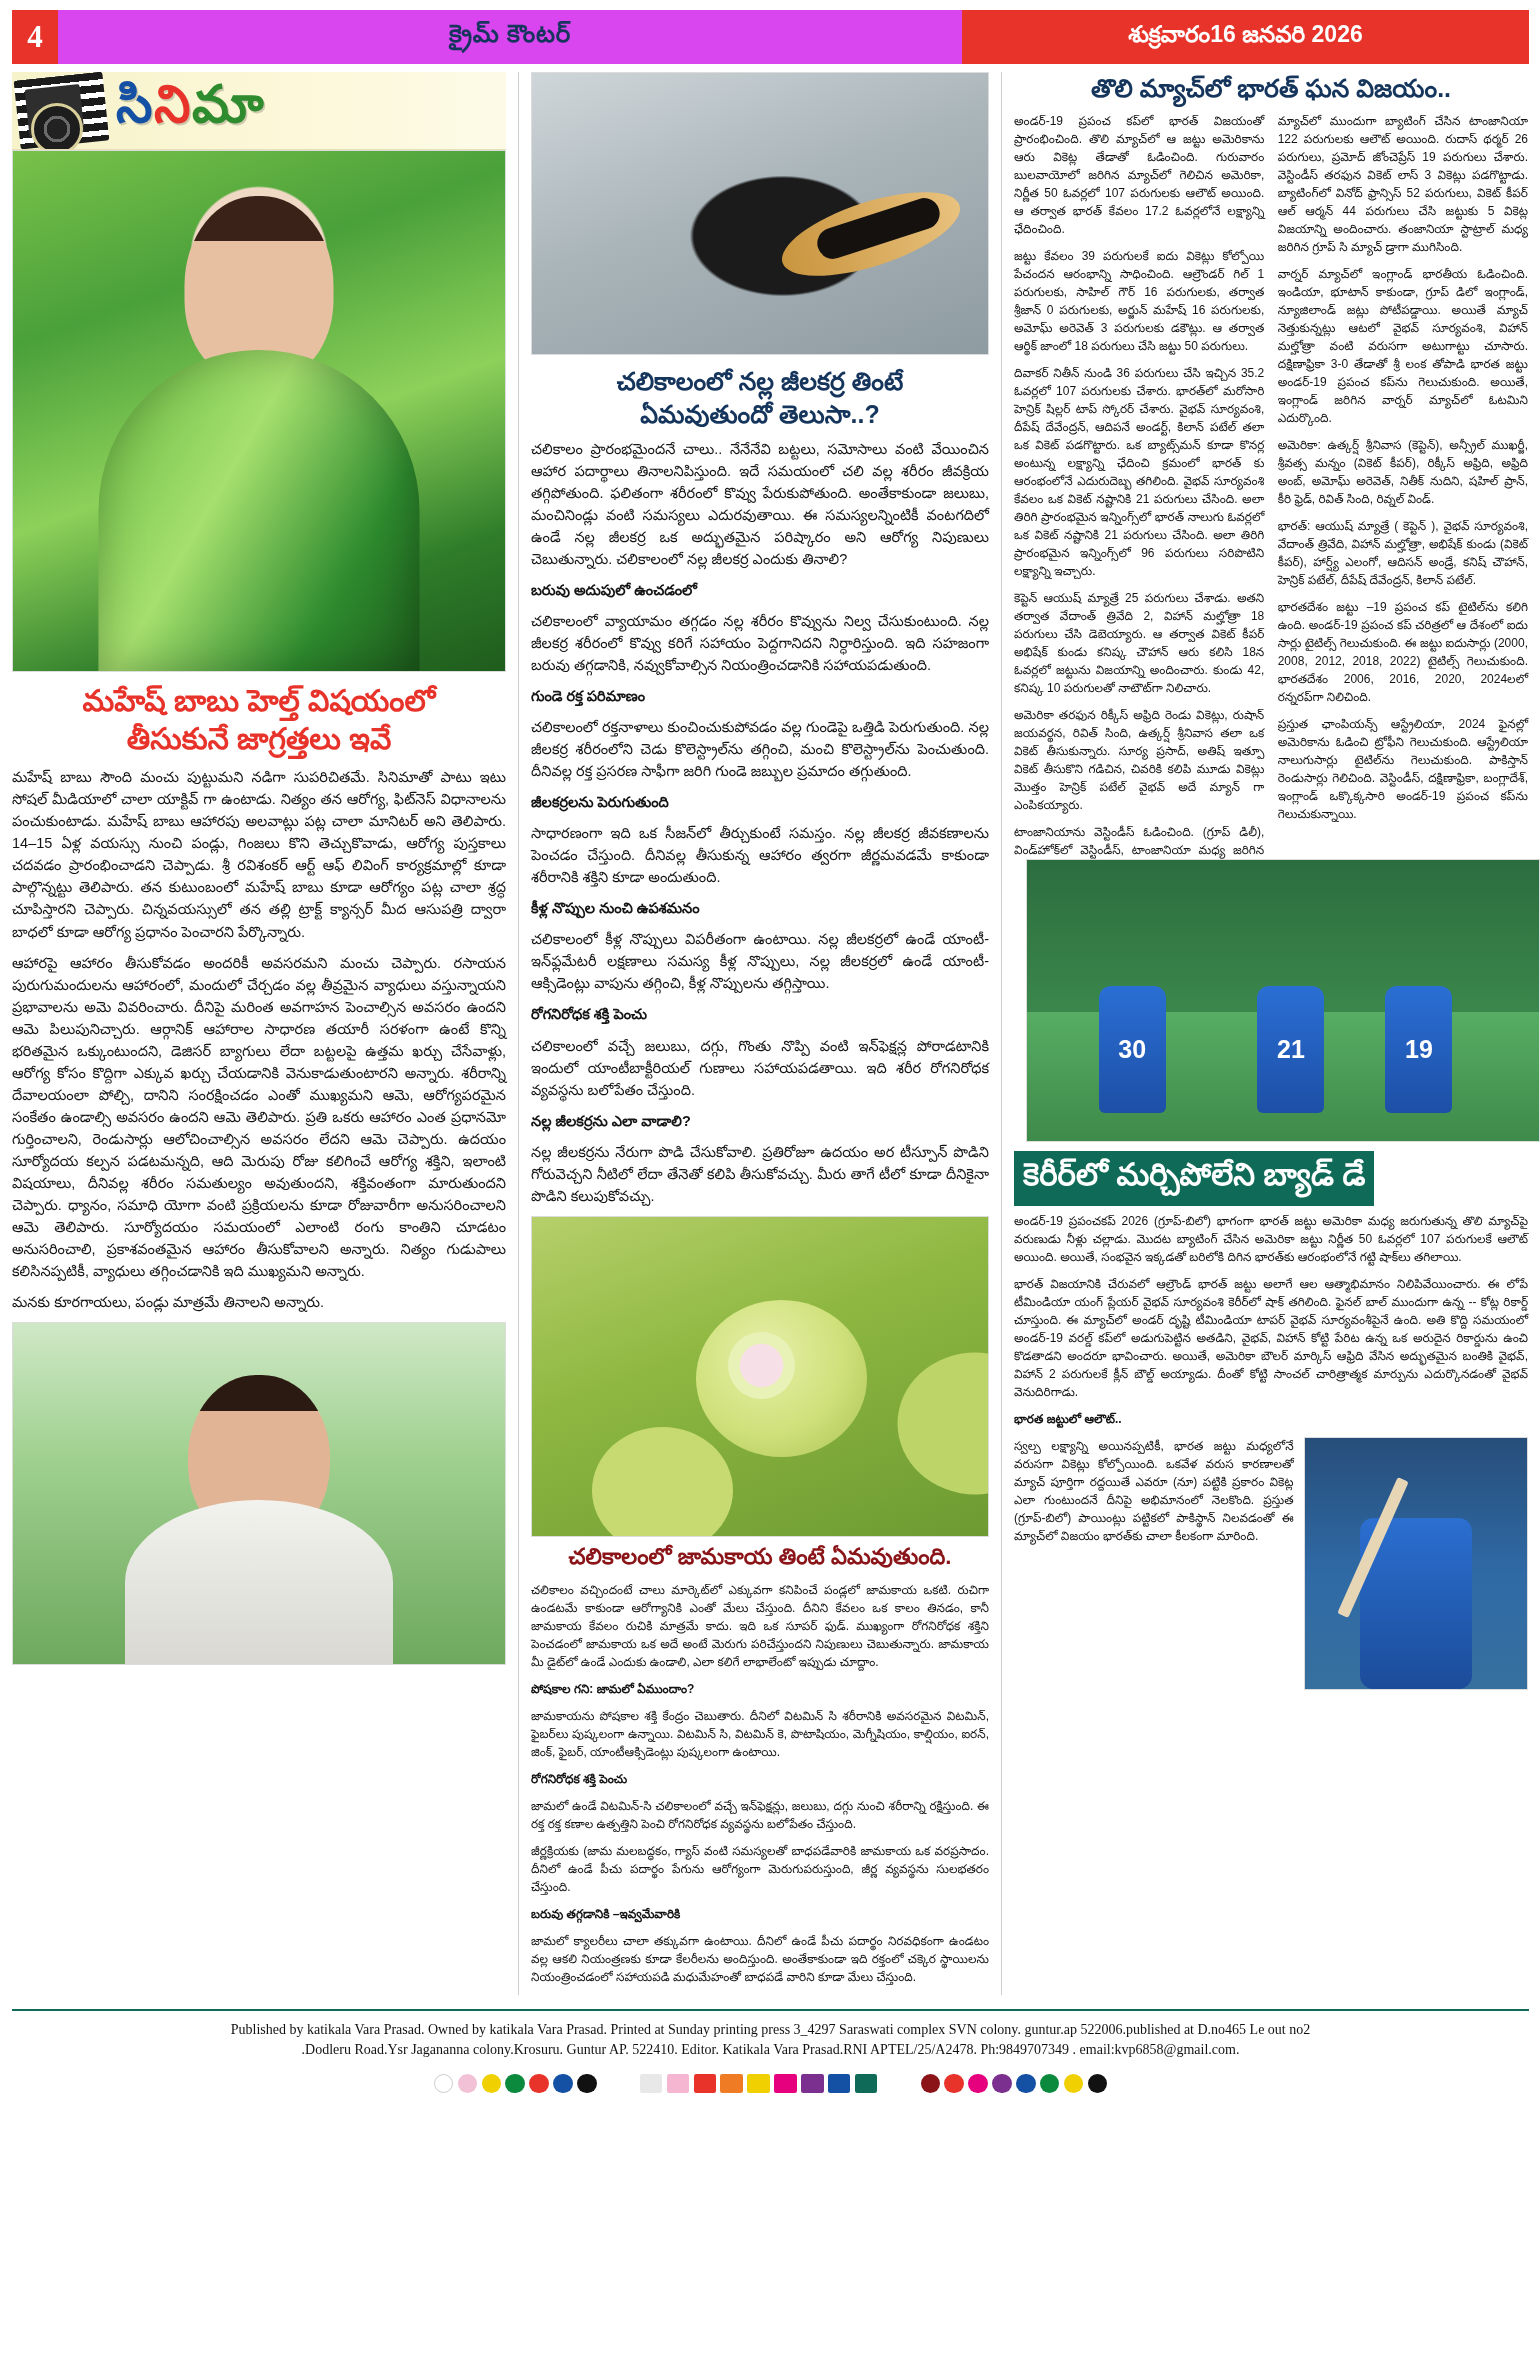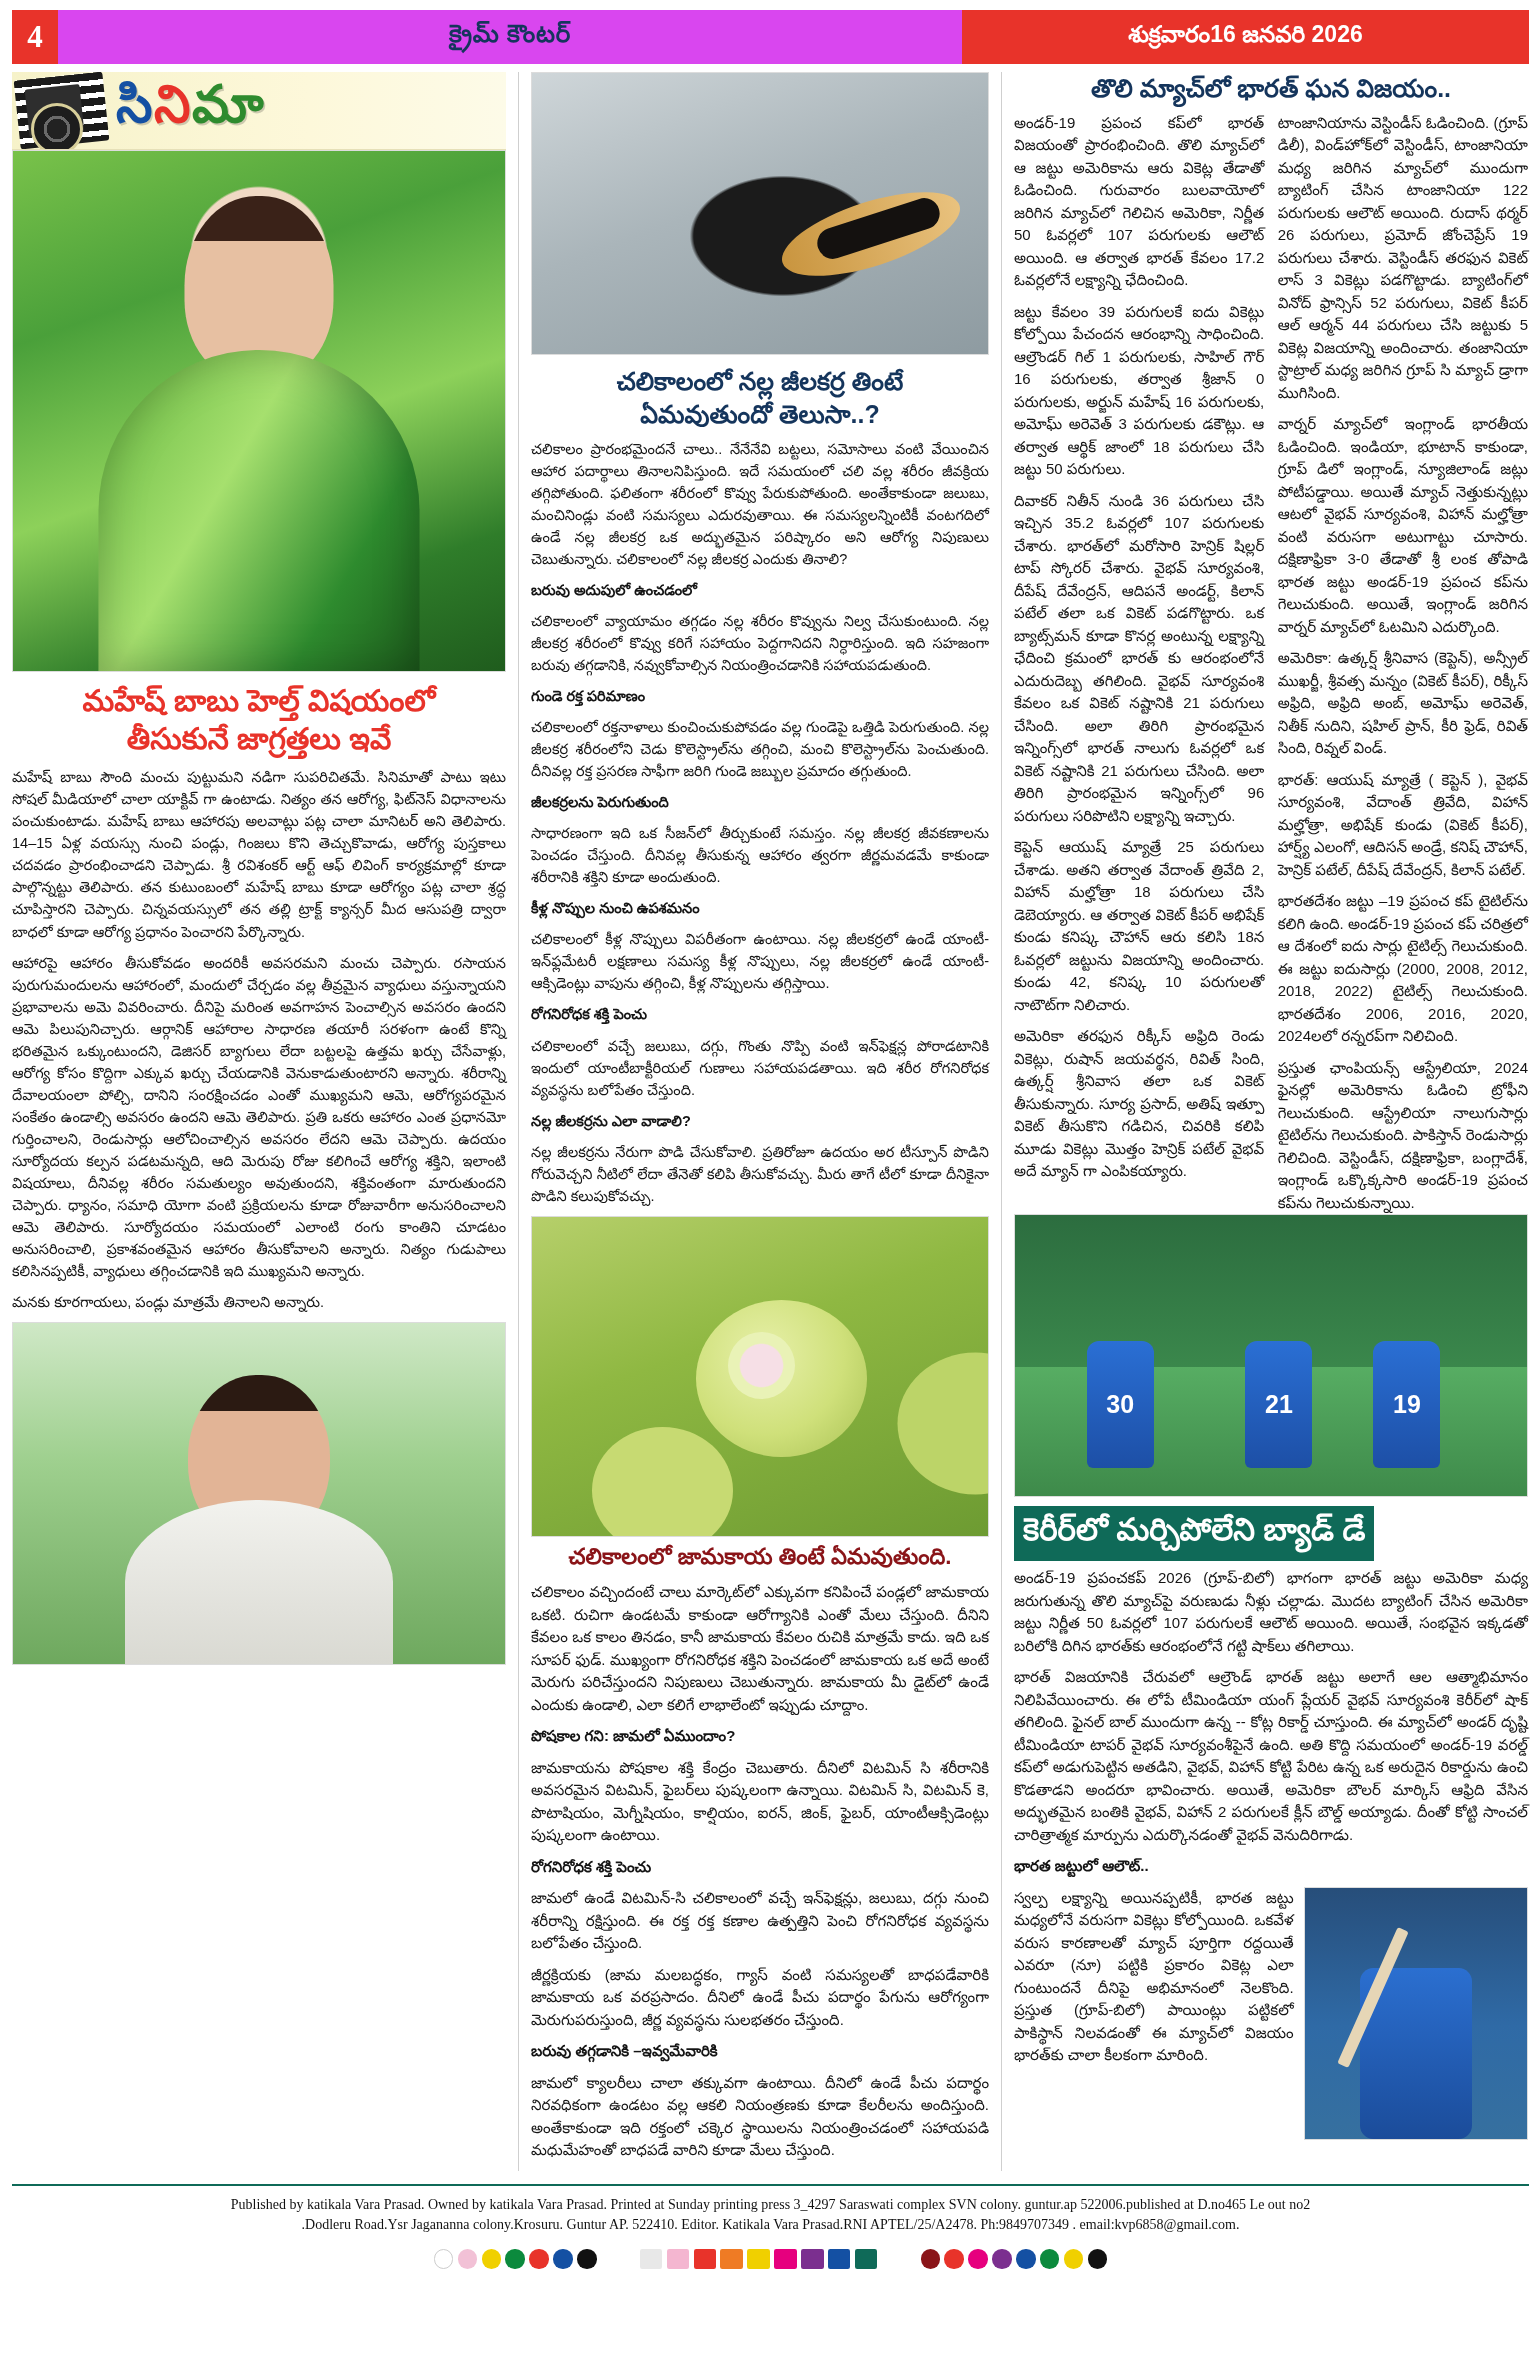--- a/index.html
+++ b/index.html
@@ -195,20 +195,21 @@
     width:67px; height:67px; border-radius:50%;
     background:radial-gradient(circle, #f6dfe6 0 21px, #e9f2b6 22.4px 100%);
   }
 
   .photo-team {
     height: 283px;
     background: linear-gradient(180deg,#2c6d3f 0%, #3c8a4d 60%, #49a15a 100%);
     border:0.7px solid #dcdcdc;
     position:relative;
     overflow:hidden;
+    margin-left:12px;
   }
   .photo-team::before{
     content:"";
     position:absolute; left:0; bottom:0; width:100%; height:46%;
     background:linear-gradient(180deg,#57ad63,#3e8a4a);
   }
   .jersey {
     position:absolute; bottom:10%;
     width:67px; height:127px; border-radius:12px 12px 6px 6px;
     background:linear-gradient(180deg,#2a6fd4,#1d4fa6);
@@ -284,21 +285,21 @@
 
   
   .body-text {
     font-size: 14.5px;
     line-height: 1.52;
     text-align: justify;
     color:#141414;
     margin: 0 0 9px;
     font-family: "Liberation Sans", sans-serif;
   }
-  .body-text.small { font-size:15px; line-height:1.5; }
+  .body-text.small { font-size:12px; line-height:1.5; }
   .two-col {
     column-count: 2;
     column-gap: 13.4px;
   }
 
   
   .footer {
     margin-top: 13.4px;
     border-top: 2.2px solid #0f6a58;
     padding: 9px 7.5px 6px;

